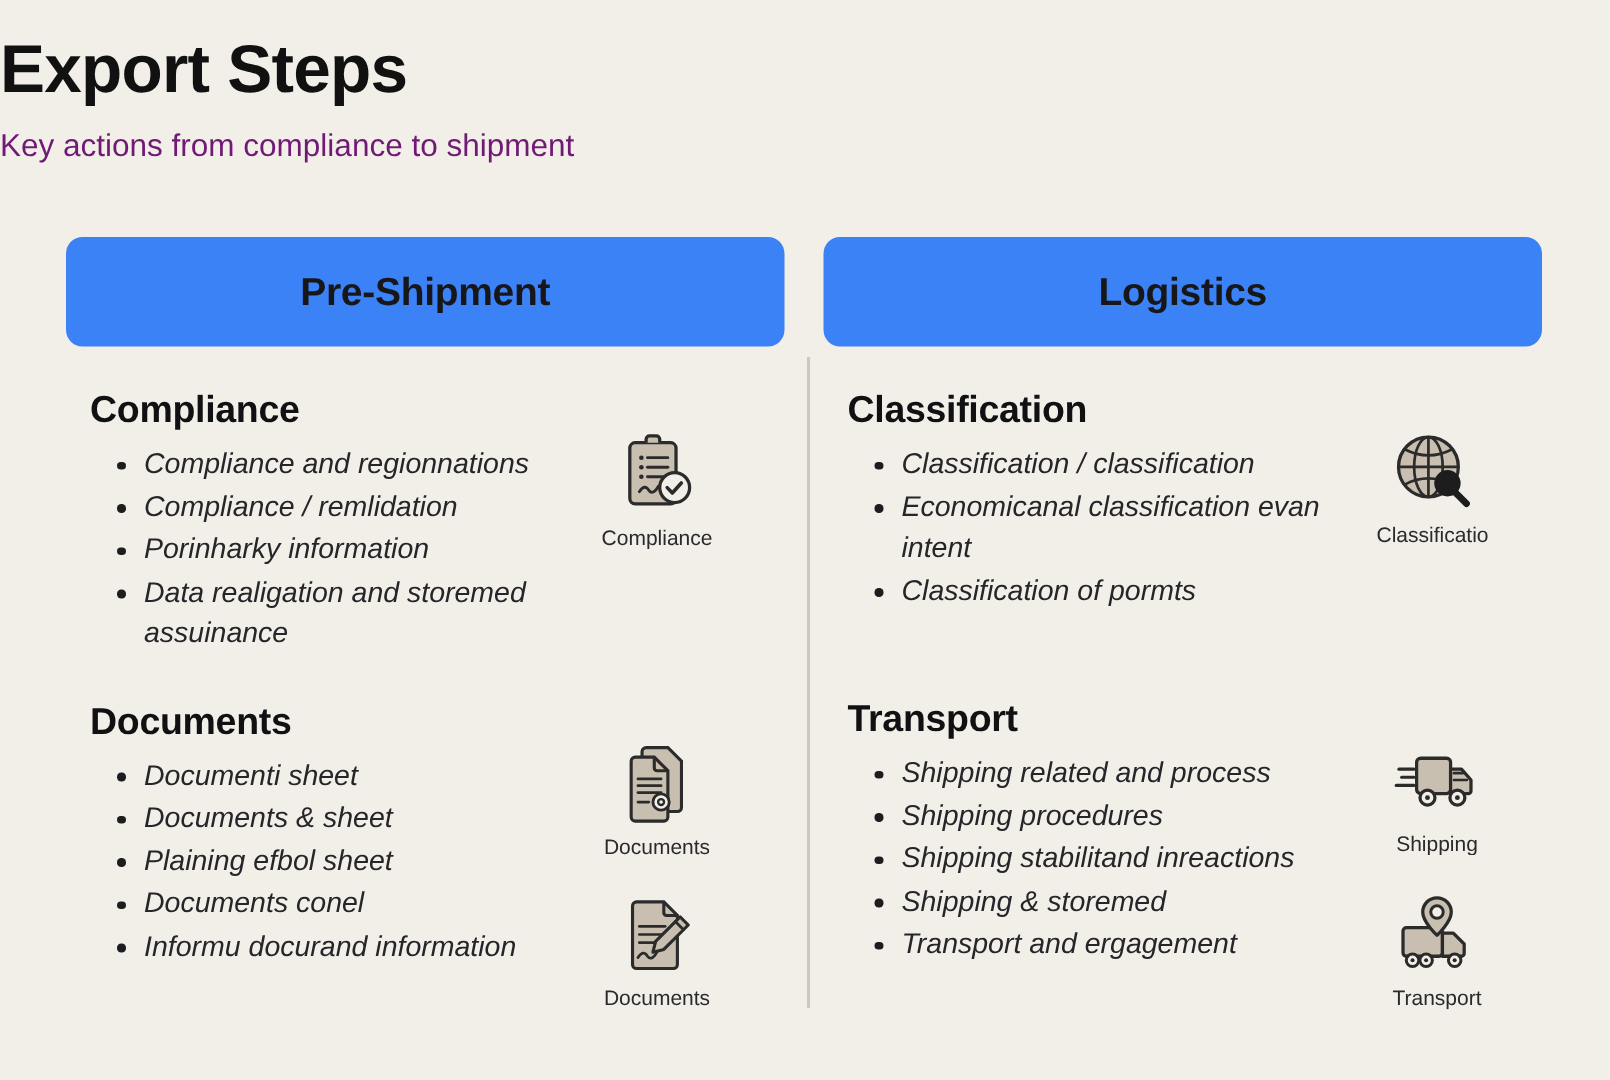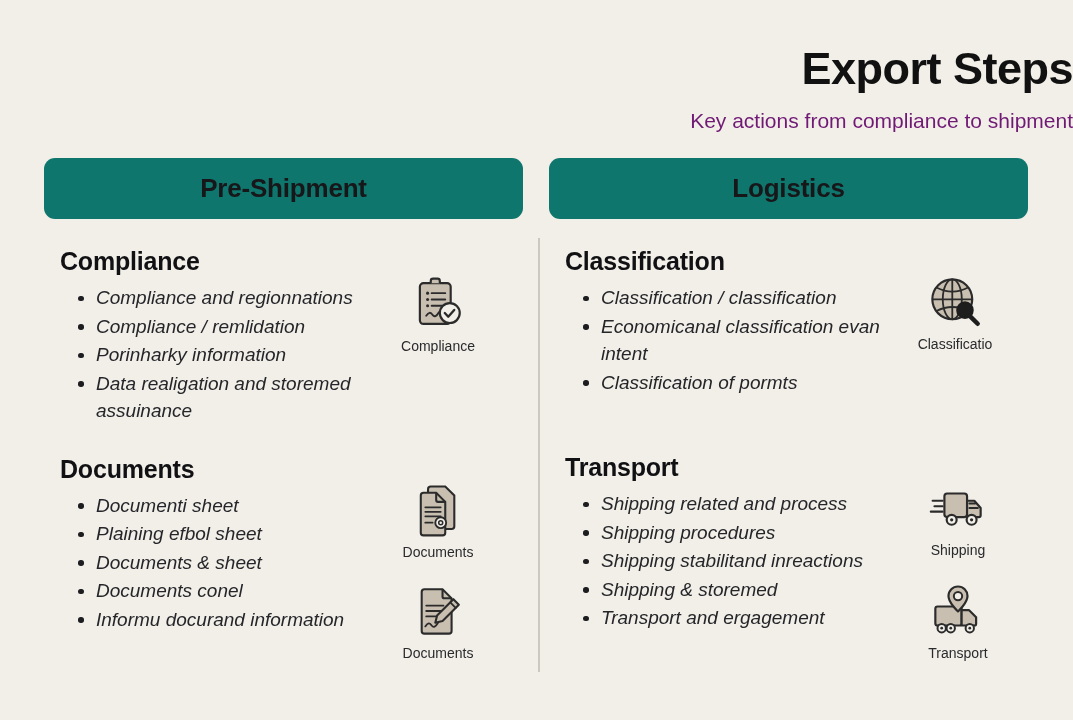--- a/index.html
+++ b/index.html
@@ -17,22 +17,22 @@
 
   .slide {
     position: relative;
     width: 1073px;
     height: 720px;
     box-sizing: border-box;
   }
 
   
   .header {
-    text-align: right;
-    padding-top: 45px;
+    text-align: left;
+    padding-top: 22px;
   }
   .title {
     font-size: 45px;
     font-weight: 700;
     letter-spacing: -0.5px;
     color: #111111;
     line-height: 1.05;
     margin: 0;
   }
   .subtitle {
@@ -51,23 +51,23 @@
     width: 985px;
     display: flex;
     gap: 26px;
   }
   .column {
     width: 479px;
     position: relative;
   }
 
   .col-pill {
-    height: 61px;
+    height: 73px;
     border-radius: 11px;
-    background: #0f766e;
+    background: #3b82f6;
     display: flex;
     align-items: center;
     justify-content: center;
   }
   .col-pill-label {
     font-size: 26px;
     font-weight: 700;
     color: #17171a;
     letter-spacing: -0.2px;
   }
@@ -205,22 +205,22 @@
             </svg>
             <div class="icon-caption">Compliance</div>
           </div>
         </div>
       </div>
 
       <div class="section sec-documents">
         <h2 class="section-heading">Documents</h2>
         <ul class="bullets">
           <li>Documenti sheet</li>
+          <li>Documents &amp; sheet</li>
           <li>Plaining efbol sheet</li>
-          <li>Documents &amp; sheet</li>
           <li>Documents conel</li>
           <li>Informu docurand information</li>
         </ul>
         <div class="icon-stack">
           <div class="icon-block">
             <svg class="icon-art" viewBox="0 0 64 64">
               <path d="M24 6 h16 l10 10 v34 a3 3 0 0 1-3 3 H24 a3 3 0 0 1-3-3 V9 a3 3 0 0 1 3-3 z" fill="#c9bfb0" stroke="#2b2b2b" stroke-width="2.3"></path>
               <path d="M16 13 h14 l10 10 v34 a3 3 0 0 1-3 3 H16 a3 3 0 0 1-3-3 V16 a3 3 0 0 1 3-3 z" fill="#c9bfb0" stroke="#2b2b2b" stroke-width="2.3"></path>
               <path d="M30 13 v8 a2 2 0 0 0 2 2 h8" fill="none" stroke="#2b2b2b" stroke-width="2.3" stroke-linejoin="round"></path>
               <line x1="18" y1="29" x2="35" y2="29" stroke="#2b2b2b" stroke-width="2" stroke-linecap="round"></line>

